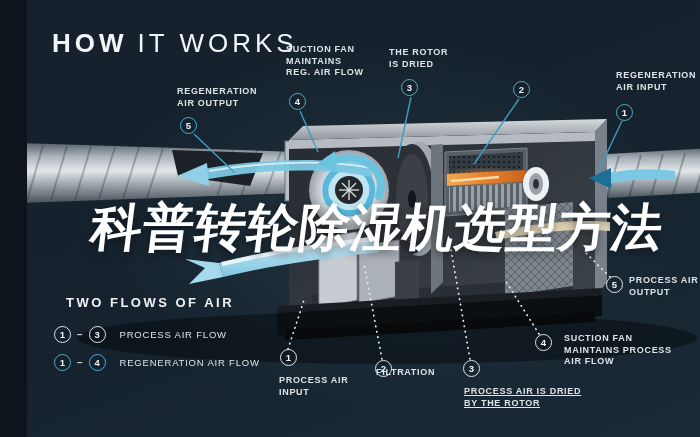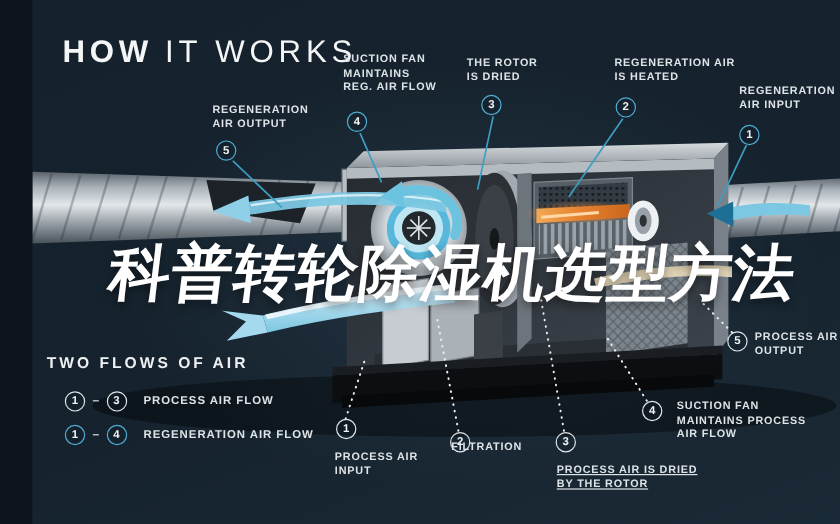--- a/index.html
+++ b/index.html
@@ -19,25 +19,25 @@
   .title .r{font-weight:300;margin-left:10px;}
   
   .lbl{position:absolute;color:#dde3e7;font-size:9px;font-weight:bold;letter-spacing:.7px;line-height:1.3;white-space:pre-line;z-index:4;}
   
   .num{position:absolute;width:17px;height:17px;border-radius:50%;box-sizing:border-box;
        display:flex;align-items:center;justify-content:center;
        font-size:9.5px;font-weight:bold;color:#eef3f5;z-index:4;background:rgba(16,28,38,.25);}
   .num.cyan{border:1.5px solid #4fadd3;}
   .num.white{border:1.5px solid #dfe5e9;}
   
-  .legend-h{position:absolute;left:12px;top:295px;color:#eef1f3;font-size:13px;font-weight:bold;letter-spacing:2.5px;z-index:4;}
+  .legend-h{position:absolute;left:39px;top:295px;color:#eef1f3;font-size:13px;font-weight:bold;letter-spacing:2.5px;z-index:4;}
   .leg-row{position:absolute;left:27px;height:17px;display:flex;align-items:center;gap:6px;z-index:4;}
   .leg-row .num{position:static;}
   .leg-dash{color:#cfd6da;font-size:10px;font-weight:bold;}
-  .leg-lbl{color:#dde3e7;font-size:9.5px;font-weight:bold;letter-spacing:.8px;margin-left:8px;}
+  .leg-lbl{color:#dde3e7;font-size:9.5px;font-weight:normal;letter-spacing:.8px;margin-left:8px;}
   
   .headline{position:absolute;left:0;right:0;top:194px;text-align:center;z-index:6;
     color:#ffffff;font-size:51px;font-weight:900;letter-spacing:1px;
     transform:skewX(-7deg);text-shadow:0 3px 8px rgba(0,0,0,.45);
     font-family:"DejaVu Sans","Liberation Sans",sans-serif;white-space:nowrap;}
 </style>
 </head>
 <body>
 
 <div id="stage">
@@ -243,22 +243,20 @@
 
   <div class="lbl" style="left:259px;top:44px;">SUCTION FAN
 MAINTAINS
 REG. AIR FLOW</div>
   <div class="num cyan" style="left:262px;top:93px;">4</div>
 
   <div class="lbl" style="left:362px;top:47px;">THE ROTOR
 IS DRIED</div>
   <div class="num cyan" style="left:374px;top:79px;">3</div>
 
-  <div class="lbl" style="left:485px;top:47px;">REGENERATION AIR
-IS HEATED</div>
   <div class="num cyan" style="left:486px;top:81px;">2</div>
 
   <div class="lbl" style="left:589px;top:70px;">REGENERATION
 AIR INPUT</div>
   <div class="num cyan" style="left:589px;top:104px;">1</div>
 
   <div class="num white" style="left:253px;top:349px;">1</div>
   <div class="lbl" style="left:252px;top:375px;">PROCESS AIR
 INPUT</div>
 

